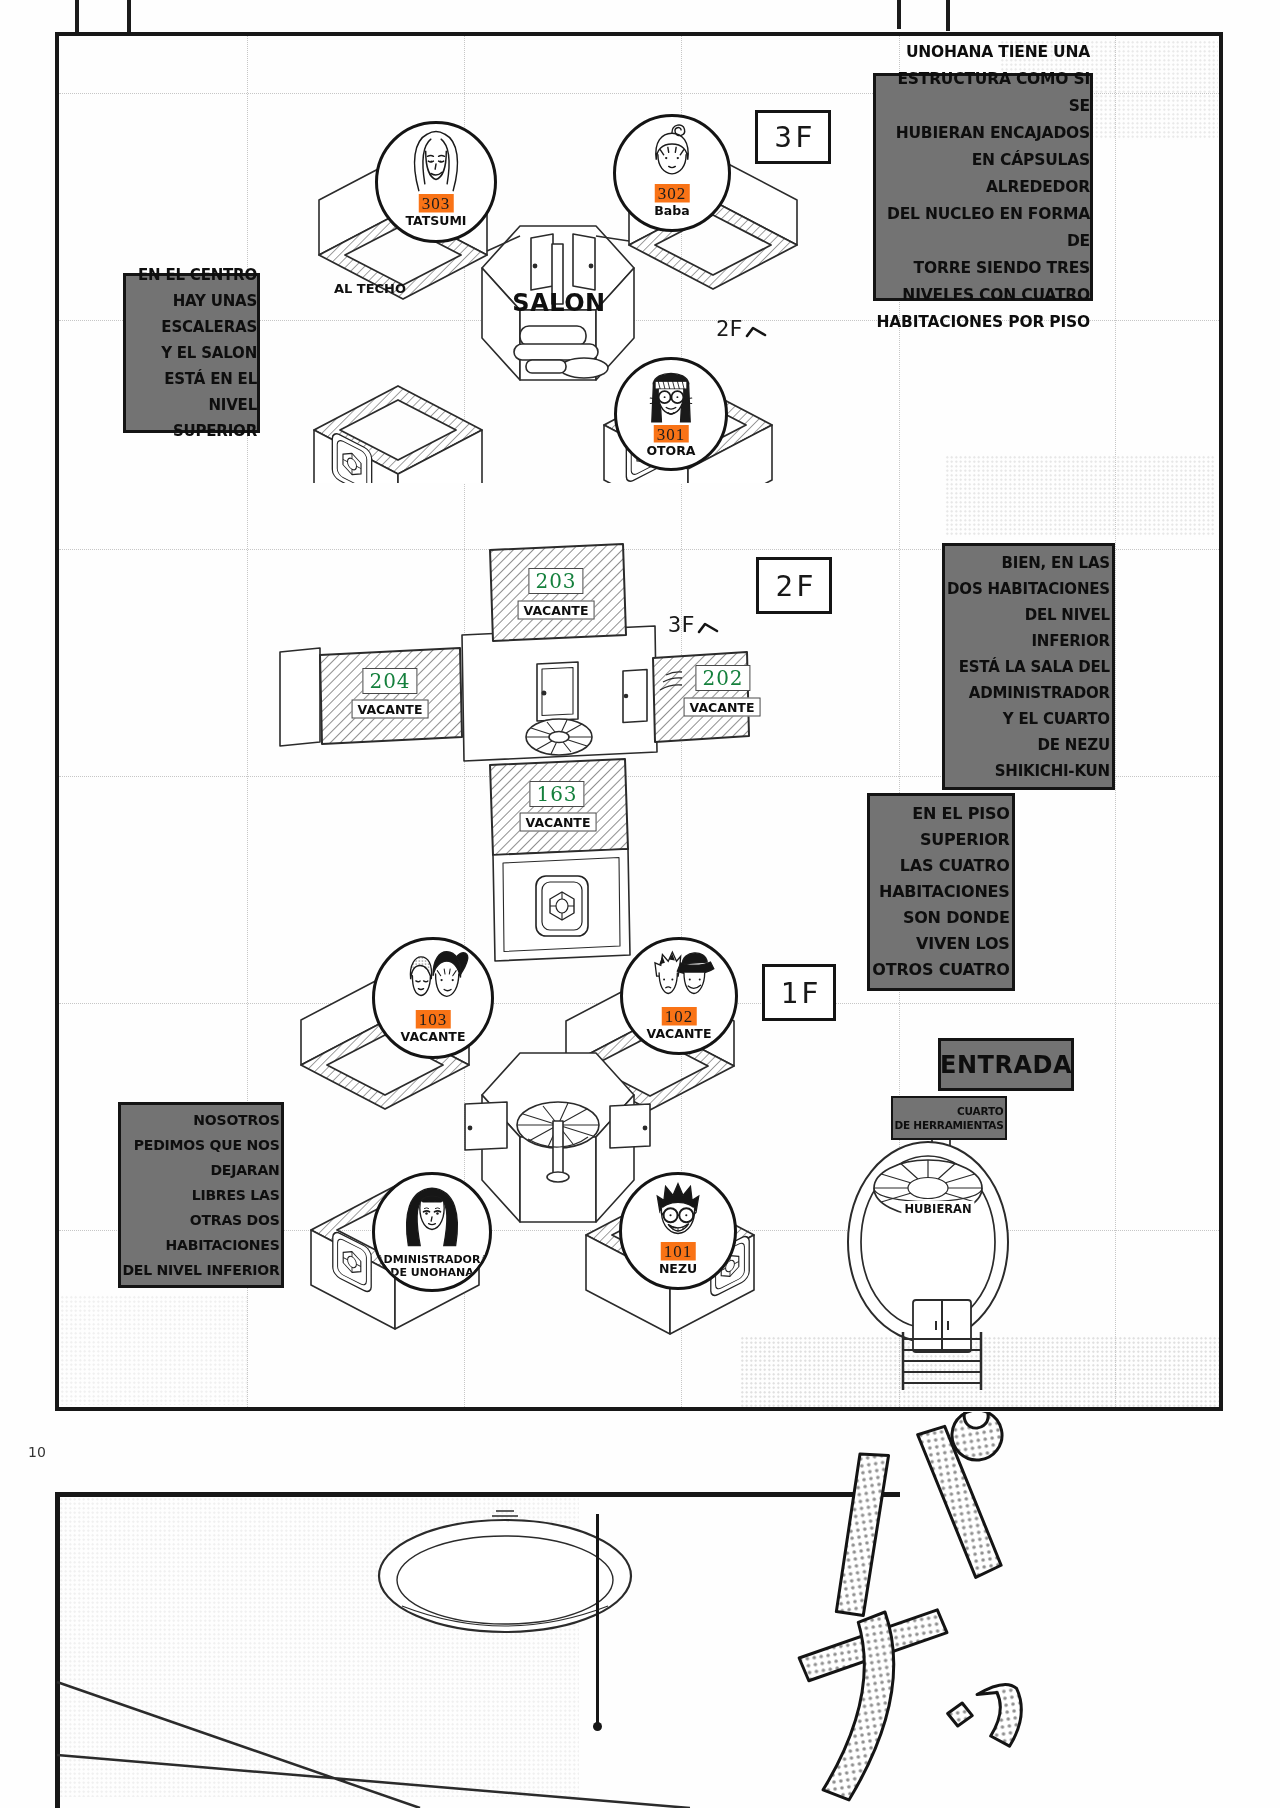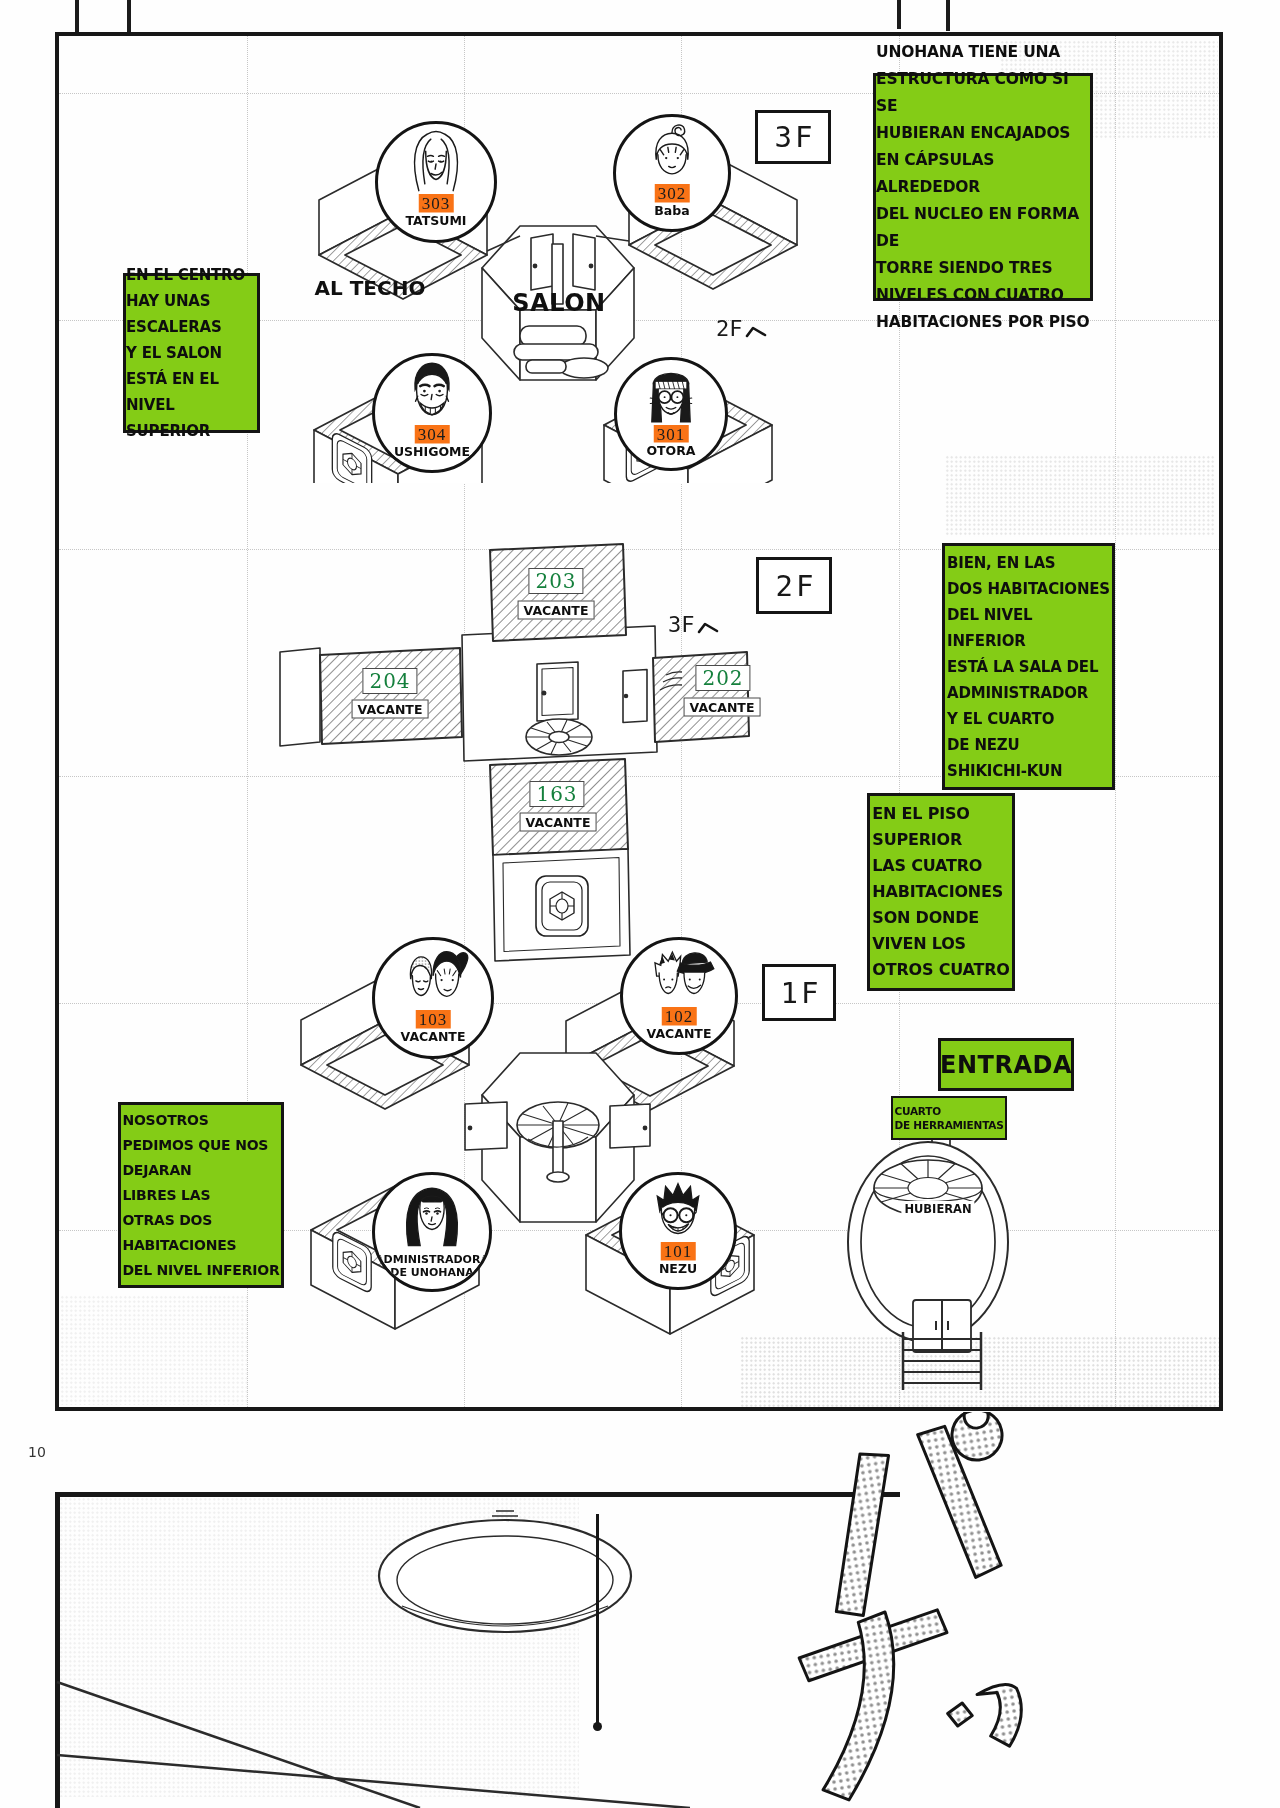--- a/index.html
+++ b/index.html
@@ -1,22 +1,22 @@
 <!DOCTYPE html>
 <html><head>
 <meta charset="utf-8">
 <style>
   *{margin:0;padding:0;box-sizing:border-box}
   html,body{background:#fff}
   .page{position:relative;width:1280px;height:1808px;background:#fefefe;overflow:hidden;
         font-family:"DejaVu Sans",sans-serif;color:#111}
   .abs{position:absolute}
   .panelborder{position:absolute;border:4.5px solid #171717;background:transparent;pointer-events:none}
-  .cap{position:absolute;background:#84cc16;border:3.5px solid #141414;color:#0e0e0e;
-       display:flex;align-items:center;justify-content:center;text-align:left;
+  .cap{position:absolute;background:#737373;border:3.5px solid #141414;color:#0e0e0e;
+       display:flex;align-items:center;justify-content:center;text-align:right;
        white-space:pre-line;font-weight:bold;letter-spacing:-0.2px}
   .flabel{position:absolute;background:#fff;border:3px solid #141414;display:flex;align-items:center;
        justify-content:center;font-family:"DejaVu Sans Mono",monospace;font-size:29px;
        letter-spacing:3px;color:#181818;padding-left:4px}
   .circle{position:absolute;border-radius:50%;background:#fff;border:3px solid #141414;overflow:hidden}
   .circle > svg{position:absolute;left:0;top:-2%;width:100%;height:74%}
   .rnum{position:absolute;left:50%;top:69%;transform:translate(-50%,-50%);
         font-family:Liberation Serif, serif;font-size:17px;color:#1c1c1c;letter-spacing:1px;background:#f97316;padding:0 3px}
   .rname{position:absolute;left:50%;top:83%;transform:translate(-50%,-50%);font-weight:bold;
         font-size:12.5px;color:#0e0e0e;white-space:pre-line;text-align:center;line-height:1.2;background:#fff;padding:0 2px}
@@ -107,21 +107,21 @@
       <rect x="226" y="196" width="84" height="16" rx="8" fill="#fff"></rect>
       <ellipse cx="296" cy="220" rx="24" ry="10" fill="#fff"></ellipse>
       <rect x="238" y="212" width="40" height="13" rx="6" fill="#fff"></rect>
       <path d="M199,103 L232,88 M341,93 L308,88"></path>
     </g>
   </svg>
 
   <div class="flabel" style="left:755px;top:110px;width:76px;height:54px">
     <span>3F</span>
   </div>
-  <div class="biglabel" style="left:370px;top:288px;font-size:20px">
+  <div class="biglabel" style="left:370px;top:288px;font-size:13px">
     <span>AL TECHO</span>
   </div>
   <div class="biglabel" style="left:559px;top:303px;font-size:24px;letter-spacing:.5px">
     <span>SALON</span>
   </div>
   <div class="stairlink" style="left:716px;top:316px">
     <span>2F</span>
     <span class="sr">へ</span>
     <svg width="22" height="17" viewBox="0 0 22 17">
       <path d="M2,12 L8,4 L20,11" fill="none" stroke="#141414" stroke-width="2.6" stroke-linecap="round" stroke-linejoin="round"></path>
@@ -154,37 +154,20 @@
         <path d="M36,42 L40,48 M45,39 L46,45 M55,39 L54,45 M64,42 L60,48"></path>
         <circle cx="43" cy="52" r="1.4" fill="#1a1a1a" stroke="none"></circle>
         <circle cx="57" cy="52" r="1.4" fill="#1a1a1a" stroke="none"></circle>
         <path d="M46,62 Q50,65 54,62"></path>
       </g>
     </svg>
     <div class="rnum">302</div>
     <div class="rname">Baba</div>
   </div>
 
-  <div class="circle" style="left:372px;top:353px;width:120px;height:120px">
-    <svg viewBox="0 0 100 100">
-      <g stroke="#1a1a1a" stroke-width="1.7" fill="none" stroke-linecap="round">
-        <path d="M30,42 C28,20 40,11 50,11 C60,11 72,20 70,42 L66,33 C61,26 56,24 50,24 C44,24 39,26 34,33 Z" fill="#1a1a1a"></path>
-        <path d="M32,36 C30,56 38,71 50,72 C62,71 70,56 68,36" fill="#fff"></path>
-        <path d="M36,38 Q42,35 47,38 M53,38 Q58,35 64,38" stroke-width="3"></path>
-        <circle cx="41" cy="44" r="1.6" fill="#1a1a1a" stroke="none"></circle>
-        <circle cx="59" cy="44" r="1.6" fill="#1a1a1a" stroke="none"></circle>
-        <path d="M37,48 q4,3 8,0 M55,48 q4,3 8,0 M50,48 l-1,6"></path>
-        <path d="M36,58 Q50,70 64,58 Q62,68 50,72 Q38,68 36,58 Z" fill="#fff"></path>
-        <path d="M42,62 L42,67 M48,64.5 L48,69.5 M54,64.5 L54,69.5 M60,61 L60,66" stroke-width="1.2"></path>
-        <path d="M33,50 l-2.5,6 M67,50 l2.5,6"></path>
-      </g>
-    </svg>
-    <div class="rnum">304</div>
-    <div class="rname">USHIGOME</div>
-  </div>
 
   <div class="circle" style="left:614px;top:357px;width:114px;height:114px">
     <svg viewBox="0 0 100 100">
       <g stroke="#1a1a1a" stroke-width="1.7" fill="none" stroke-linecap="round">
         <path d="M28,32 L26,80 L38,80 L36,42 Z" fill="#1a1a1a"></path>
         <path d="M72,32 L74,80 L62,80 L64,42 Z" fill="#1a1a1a"></path>
         <path d="M28,32 C30,15 70,15 72,32 Z" fill="#1a1a1a"></path>
         <rect x="30" y="29" width="40" height="10" fill="#fff"></rect>
         <path d="M34,29 l2.5,10 M40,29 l2.5,10 M46,29 l2.5,10 M52,29 l2.5,10 M58,29 l2.5,10 M64,29 l2.5,10" stroke-width="1.1"></path>
         <path d="M34,39 C33,56 39,69 50,70 C61,69 67,56 66,39" fill="#fff"></path>

